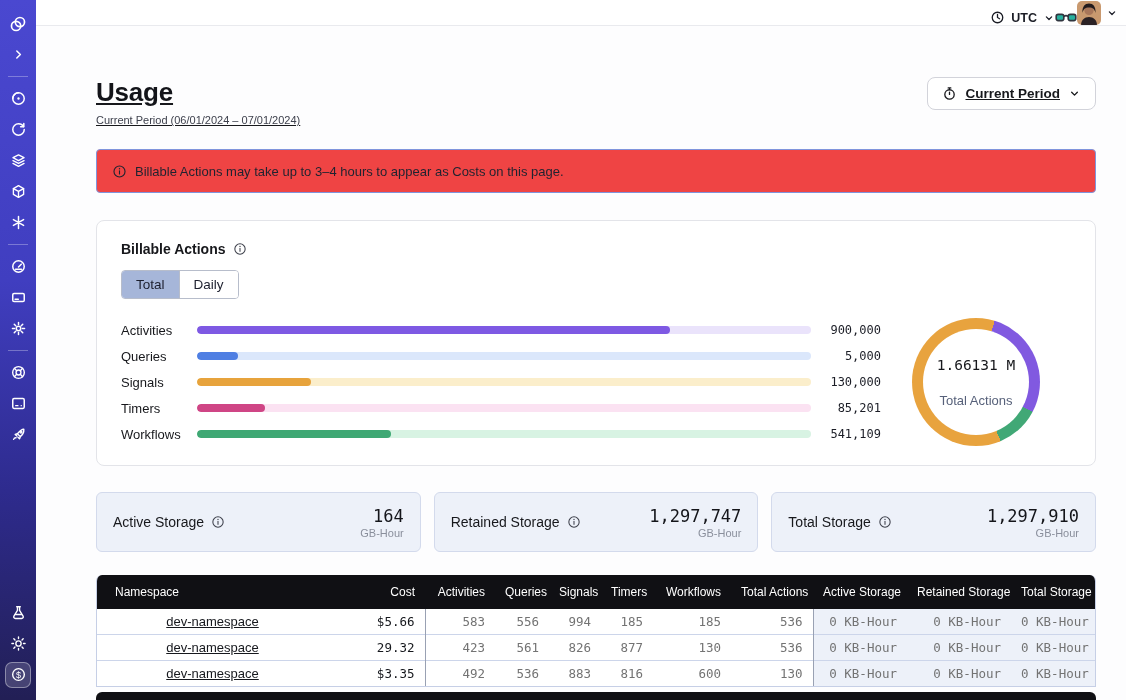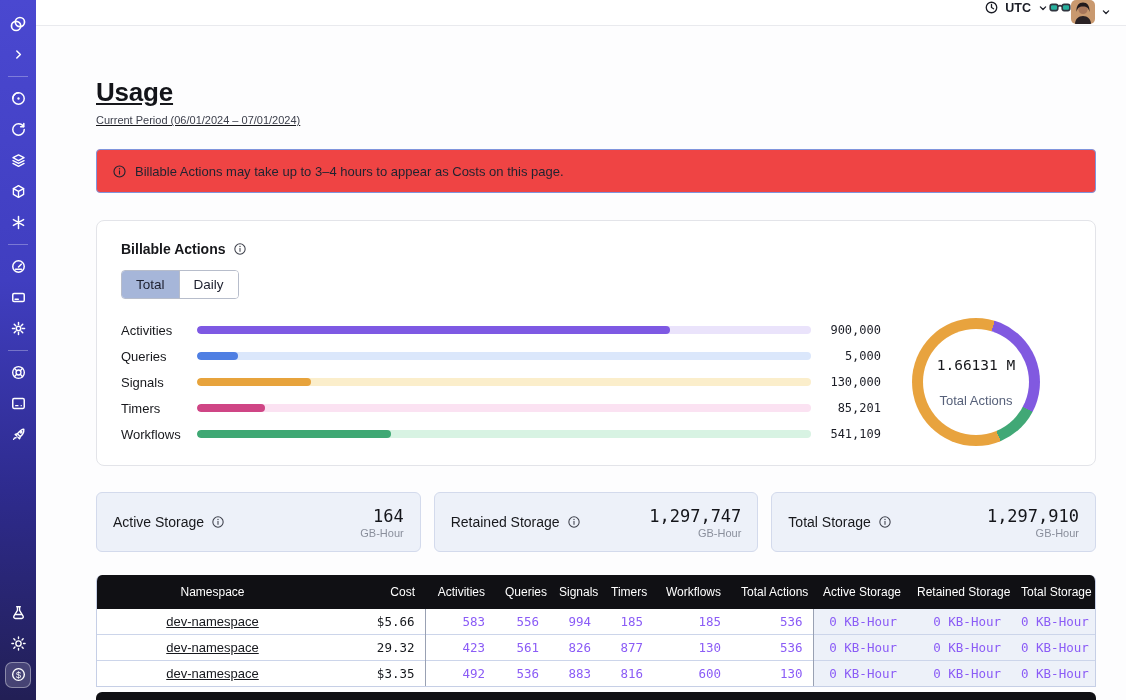--- a/index.html
+++ b/index.html
@@ -14,21 +14,21 @@
     margin:2.5px 0; border-radius:7px; cursor:pointer; }
   .sb-btn svg { display:block; }
   .sb-btn.active { background:rgba(255,255,255,.16); border:1px solid rgba(255,255,255,.38); }
   .sb-div { width:20px; height:1px; background:rgba(255,255,255,.30); margin:6px 0; }
   .sb-spacer { flex:1; }
 
   
   .right { flex:1; display:flex; flex-direction:column; }
 
   .topbar { height:37px; background:#fff; border-bottom:1px solid #e9eaee;
-    display:flex; align-items:flex-start; justify-content:flex-end; padding-right:14px; }
+    display:flex; align-items:flex-end; justify-content:flex-end; padding-right:8px; }
   .tz { display:flex; align-items:center; gap:6px; font-size:12.5px; font-weight:600; color:#1b1d26; cursor:pointer; }
   .avatar-wrap { display:flex; align-items:center; gap:5px; cursor:pointer; }
   .avatar { width:24px; height:24px; border-radius:5px; overflow:hidden; display:block; }
 
   .main { padding:0 30px 0 60px; }
 
   .page-head { margin-top:51px; display:flex; justify-content:space-between; align-items:flex-start; width:1000px;text-decoration:underline; }
   .page-title { font-size:26px; font-weight:700; letter-spacing:-.2px; color:#131419; }
   .page-sub { font-size:11px; color:#3e414d; margin-top:6px; }
   .period-btn { background:#fff; border:1px solid #d2d3da; border-radius:8px; height:33px;
@@ -72,27 +72,27 @@
   .storage-right { text-align:right; }
   .storage-val { font-size:17px; color:#14151a; font-family:"DejaVu Sans Mono", monospace; }
   .storage-unit { font-size:11px; color:#8a8f9c; margin-top:1px; }
 
   
   .table-wrap { margin-top:23px; width:1000px; border-radius:6px 6px 0 0; overflow:hidden;
     border:1px solid #c6cfe6; border-top:none; background:#fff; }
   table { width:100%; border-collapse:collapse; table-layout:fixed; }
   thead th { background:#101014; color:#fff; font-size:12px; font-weight:500; text-align:right;
     padding:10px 10px; white-space:nowrap; overflow:hidden; }
-  thead th.h-ns { text-align:center; padding-left:18px; }
+  thead th.h-ns { text-align:left; padding-left:18px; }
   tbody td { font-size:12.5px; padding:5px 10px; border-top:1px solid #ccd5ea; text-align:right;
     white-space:nowrap; overflow:hidden; }
   tbody tr:first-child td { border-top:none; }
   td.c-ns { text-align:center; padding-left:18px; }
   td.c-ns a { color:#16181d; text-decoration:underline; font-size:13px; cursor:pointer; }
-  td.c-num { font-family:"DejaVu Sans Mono", monospace; color:#8b5cf6; }
+  td.c-num { font-family:"DejaVu Sans Mono", monospace; color:#737373; }
   td.c-cost { color:#16181d; }
   td.div-r { border-right:1px solid #99a1b3; }
   td.c-storage { background:#edf1f9; }
   .next-bar { margin-top:5px; width:1000px; height:8px; background:#101014; border-radius:6px 6px 0 0; }
 
   .iicon { display:inline-flex; }
 </style>
 </head>
 <body>
 
@@ -243,20 +243,34 @@
       </span>
     </div>
   </header>
 
   <main class="main">
     <div class="page-head">
       <div>
         <h1 class="page-title">Usage</h1>
         <div class="page-sub">Current Period (06/01/2024 – 07/01/2024)</div>
       </div>
+      <button class="period-btn">
+        <span class="iicon">
+          <svg width="15" height="15" viewBox="0 0 16 16" fill="none" stroke="#17181c" stroke-width="1.4" stroke-linecap="round">
+              <circle cx="8" cy="9" r="5"></circle>
+              <path d="M8 6.6V9M6.6 2h2.8M8 2v1.8"></path>
+            </svg>
+        </span>
+        <span>Current Period</span>
+        <span class="iicon">
+          <svg width="13" height="13" viewBox="0 0 16 16" fill="none" stroke="#17181c" stroke-width="1.6" stroke-linecap="round" stroke-linejoin="round">
+              <path d="M4.5 6.5 8 10l3.5-3.5"></path>
+            </svg>
+        </span>
+      </button>
     </div>
 
     <div class="banner">
       <span class="iicon">
         <svg width="15" height="15" viewBox="0 0 16 16" fill="none" stroke="#1f2330" stroke-width="1.2" stroke-linecap="round">
             <circle cx="8" cy="8" r="5.9"></circle>
             <path d="M8 7.3v3.4"></path>
             <circle cx="8" cy="5.1" r="0.75" fill="#1f2330" stroke="none"></circle>
           </svg>
       </span>

